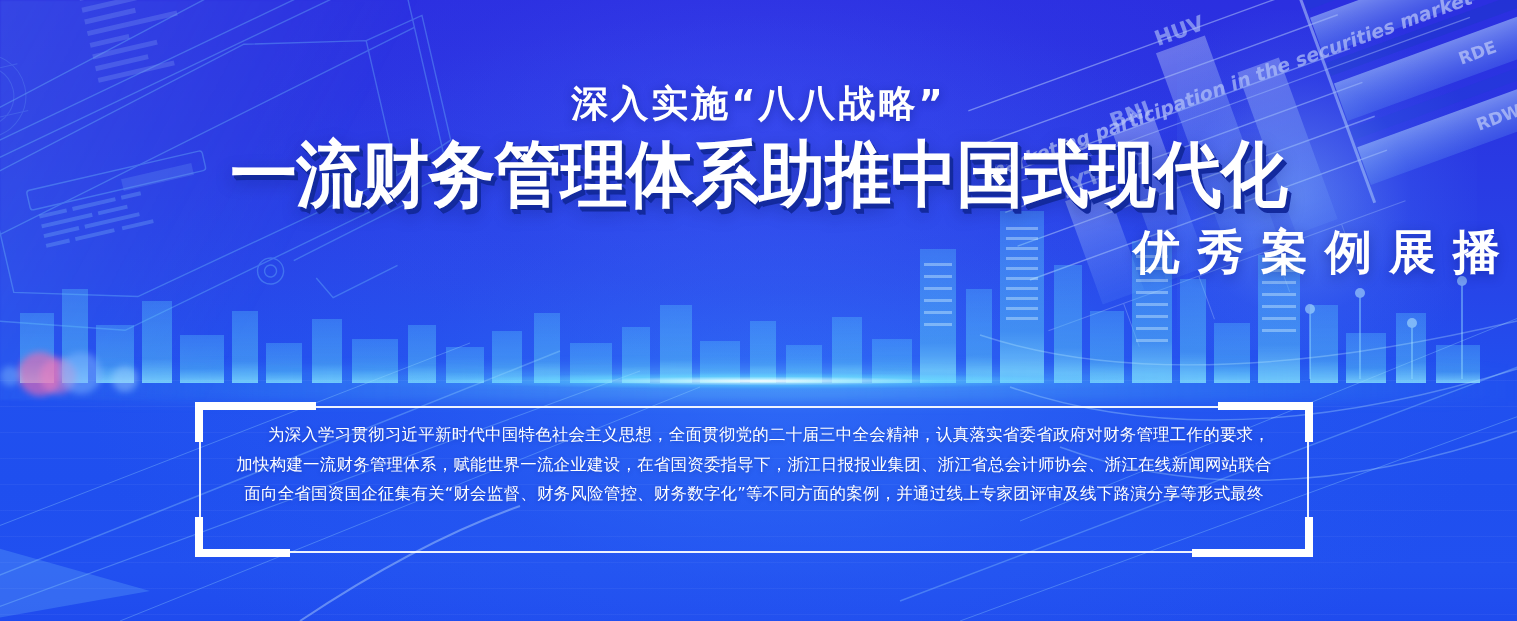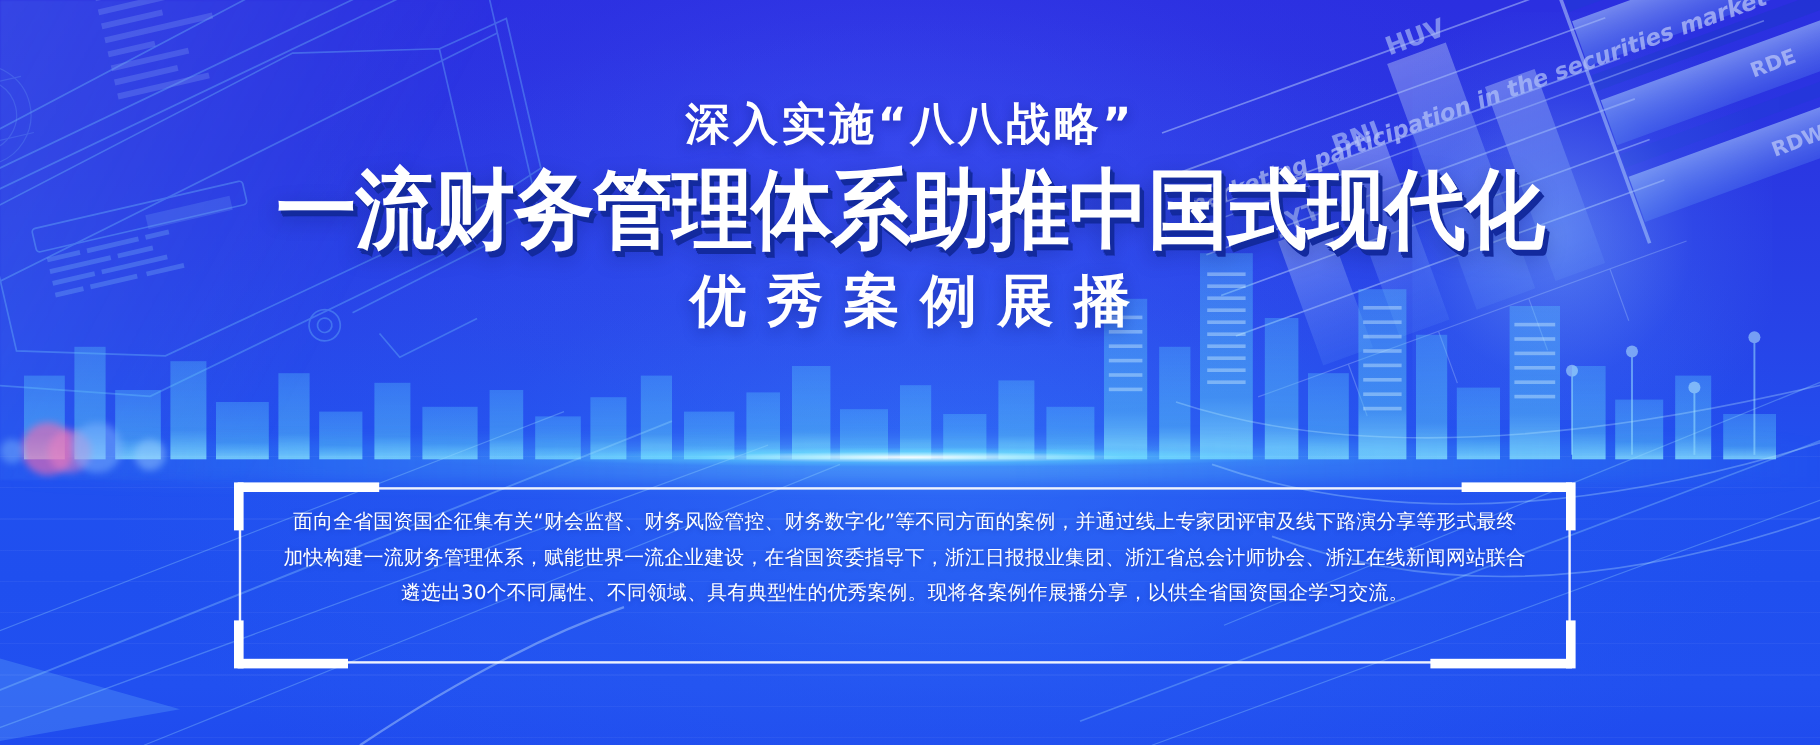--- a/index.html
+++ b/index.html
@@ -189,20 +189,21 @@
   .tagline {
     margin-top: 16px;
     font-size: 47px;
     font-weight: bold;
     color: #ffffff;
     letter-spacing: 17px;
     text-indent: 17px;
     line-height: 1.05;
     text-shadow: 0 3px 12px rgba(10,25,120,0.45);
     font-family: "DejaVu Sans", "Liberation Sans", sans-serif;
+    text-align: right;
   }
 
   
   .textbox-wrap {
     position: absolute;
     left: 199px;
     top: 406px;
     width: 1110px;
     height: 147px;
     z-index: 45;
@@ -501,19 +502,19 @@
     <div class="frame-corner fc-tl-h"></div>
     <div class="frame-corner fc-tl-v"></div>
     <div class="frame-corner fc-tr-h"></div>
     <div class="frame-corner fc-tr-v"></div>
     <div class="frame-corner fc-br-h"></div>
     <div class="frame-corner fc-br-v"></div>
     <div class="frame-corner fc-bl-h"></div>
     <div class="frame-corner fc-bl-v"></div>
 
     <div class="body-lines">
+      <div class="body-line indent">为深入学习贯彻习近平新时代中国特色社会主义思想，全面贯彻党的二十届三中全会精神，认真落实省委省政府对财务管理工作的要求，</div>
+      <div class="body-line">加快构建一流财务管理体系，赋能世界一流企业建设，在省国资委指导下，浙江日报报业集团、浙江省总会计师协会、浙江在线新闻网站联合</div>
       <div class="body-line">面向全省国资国企征集有关“财会监督、财务风险管控、财务数字化”等不同方面的案例，并通过线上专家团评审及线下路演分享等形式最终</div>
-      <div class="body-line">加快构建一流财务管理体系，赋能世界一流企业建设，在省国资委指导下，浙江日报报业集团、浙江省总会计师协会、浙江在线新闻网站联合</div>
-      <div class="body-line">遴选出30个不同属性、不同领域、具有典型性的优秀案例。现将各案例作展播分享，以供全省国资国企学习交流。</div>
     </div>
   </div>
 
 </div>
 
 </body></html>

